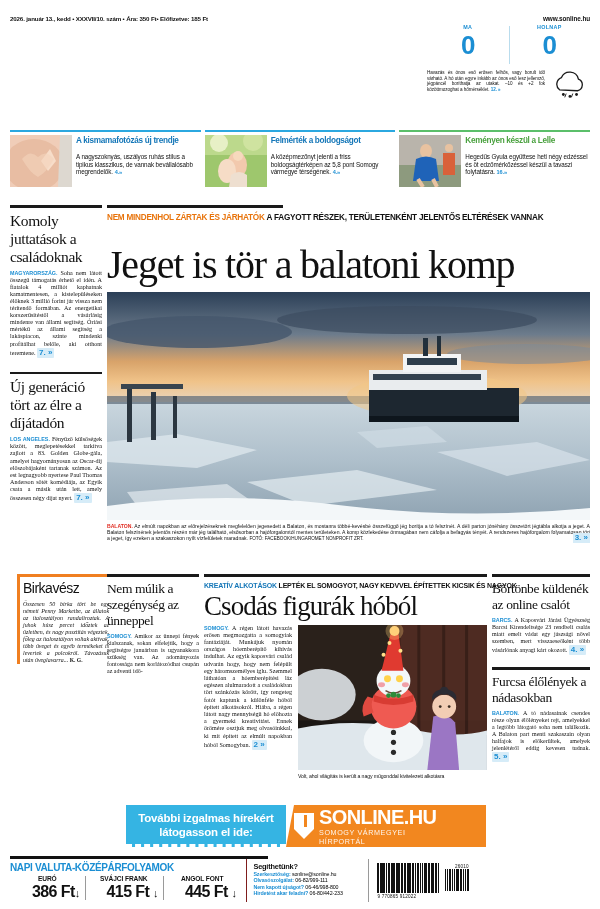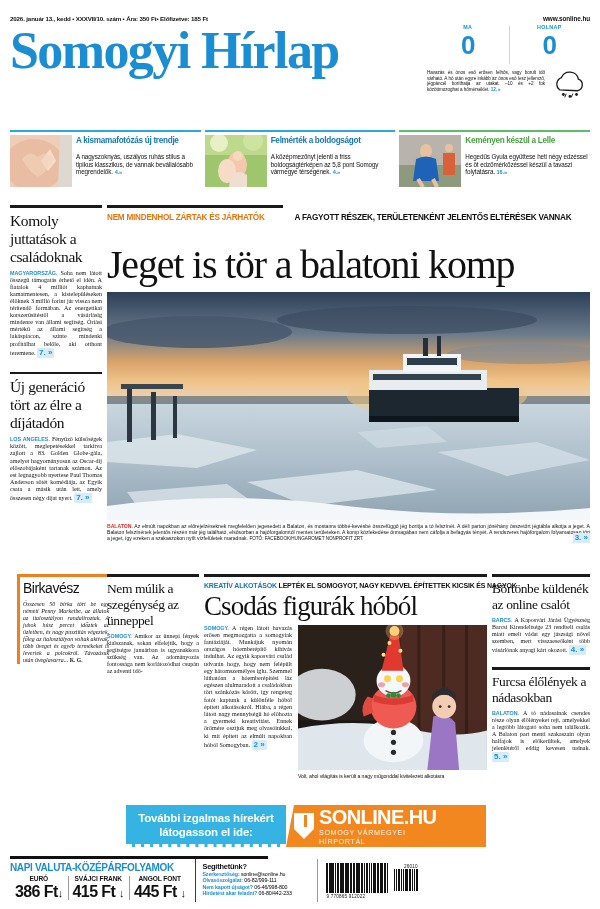--- a/index.html
+++ b/index.html
@@ -111,21 +111,21 @@
   }
   .sig { font-weight:700; font-style:normal; font-size:5.6px; }
 
   
   .main { position:absolute; left:107px; top:205px; width:483px; }
   .kicker-row {
     font-size:8.2px; font-weight:700; letter-spacing:-0.25px;
     padding-top:5px; white-space:nowrap;
   }
   .kicker-hl { color:#e8740c; }
-  .kicker-rest { color:#111; font-weight:600;margin-left:28px; }
+  .kicker-rest { color:#111; font-weight:600; }
   .main-head {
     font-family:"Liberation Serif", serif;
     font-size:40px; line-height:46px; color:#111; letter-spacing:-1.2px;
     margin-top:20px; white-space:nowrap;
   }
   .main-photo { width:483px; height:228px; margin-top:4px; position:relative; overflow:hidden; }
   .caption {
     font-size:5.1px; line-height:6.2px; color:#111; text-align:justify;
     padding-top:3px; position:relative;
   }
@@ -189,21 +189,21 @@
   
   .footer { position:absolute; left:10px; top:856px; width:580px; height:46px; }
   .footer-top { height:3px; background:#111; width:258px; }
   .footer-cols { display:flex; height:43px; }
   .fx { border-right:1px solid #7f1d1d; padding-right:5px; }
   .fx-title { font-size:10px; font-weight:700; color:#1b8ed3; letter-spacing:-0.35px; padding-top:3px; }
   .fx-rows { display:flex; }
   .fx-cell { text-align:center; padding:0 5px; position:relative; }
   .fx-cell + .fx-cell::before { content:""; position:absolute; left:0; top:3px; bottom:3px; width:1px; background:#9a9a9a; }
   .fx-cur { font-size:6.6px; font-weight:700; color:#111; letter-spacing:-0.1px; padding-top:2px;}
-  .fx-val { font-size:16px; font-weight:700; color:#111; letter-spacing:-0.6px; line-height:19px; white-space:nowrap;}
+  .fx-val { font-size:16px; font-weight:700; color:#111; letter-spacing:-0.6px; line-height:19px; white-space:nowrap;margin-left:17px;}
   .arrow { font-size:11px; font-weight:400; }
 
   .help { width:122px; flex:0 0 122px; padding:3px 4px 0 6px; border-right:1px solid #9a9a9a; }
   .help-t { font-size:7.4px; font-weight:700; color:#111; letter-spacing:-0.2px; }
   .help-l { font-size:5.3px; line-height:6.4px; letter-spacing:-0.1px; }
   .help-l b { color:#1b8ed3; }
 
   .fuel { width:135px; flex:0 0 135px; padding:3px 0 0 7px; border-right:1px solid #9a9a9a; }
   .fuel-t { font-size:9.6px; font-weight:700; color:#1b8ed3; letter-spacing:-0.35px; }
   .fuel-rows { display:flex; gap:7px; padding-top:3px; align-items:center; }
@@ -227,23 +227,20 @@
 </head>
 <body>
 
 <div class="page">
 
   <div class="topbar">
     <div class="dateline">2026. január 13., kedd • XXXVII/10. szám • Ára: 350 Ft• Előfizetve: 185 Ft</div>
     <div class="weburl">www.sonline.hu</div>
   </div>
 
-  <div class="masthead">
-    <div class="masthead-title">Somogyi Hírlap</div>
-  </div>
 
   <div class="weather">
     <div class="wx-cols">
       <div class="wx-col">
         <div class="wx-label">MA</div>
         <div class="wx-temp">0</div>
       </div>
       <div class="wx-col">
         <div class="wx-label">HOLNAP</div>
         <div class="wx-temp">0</div>

